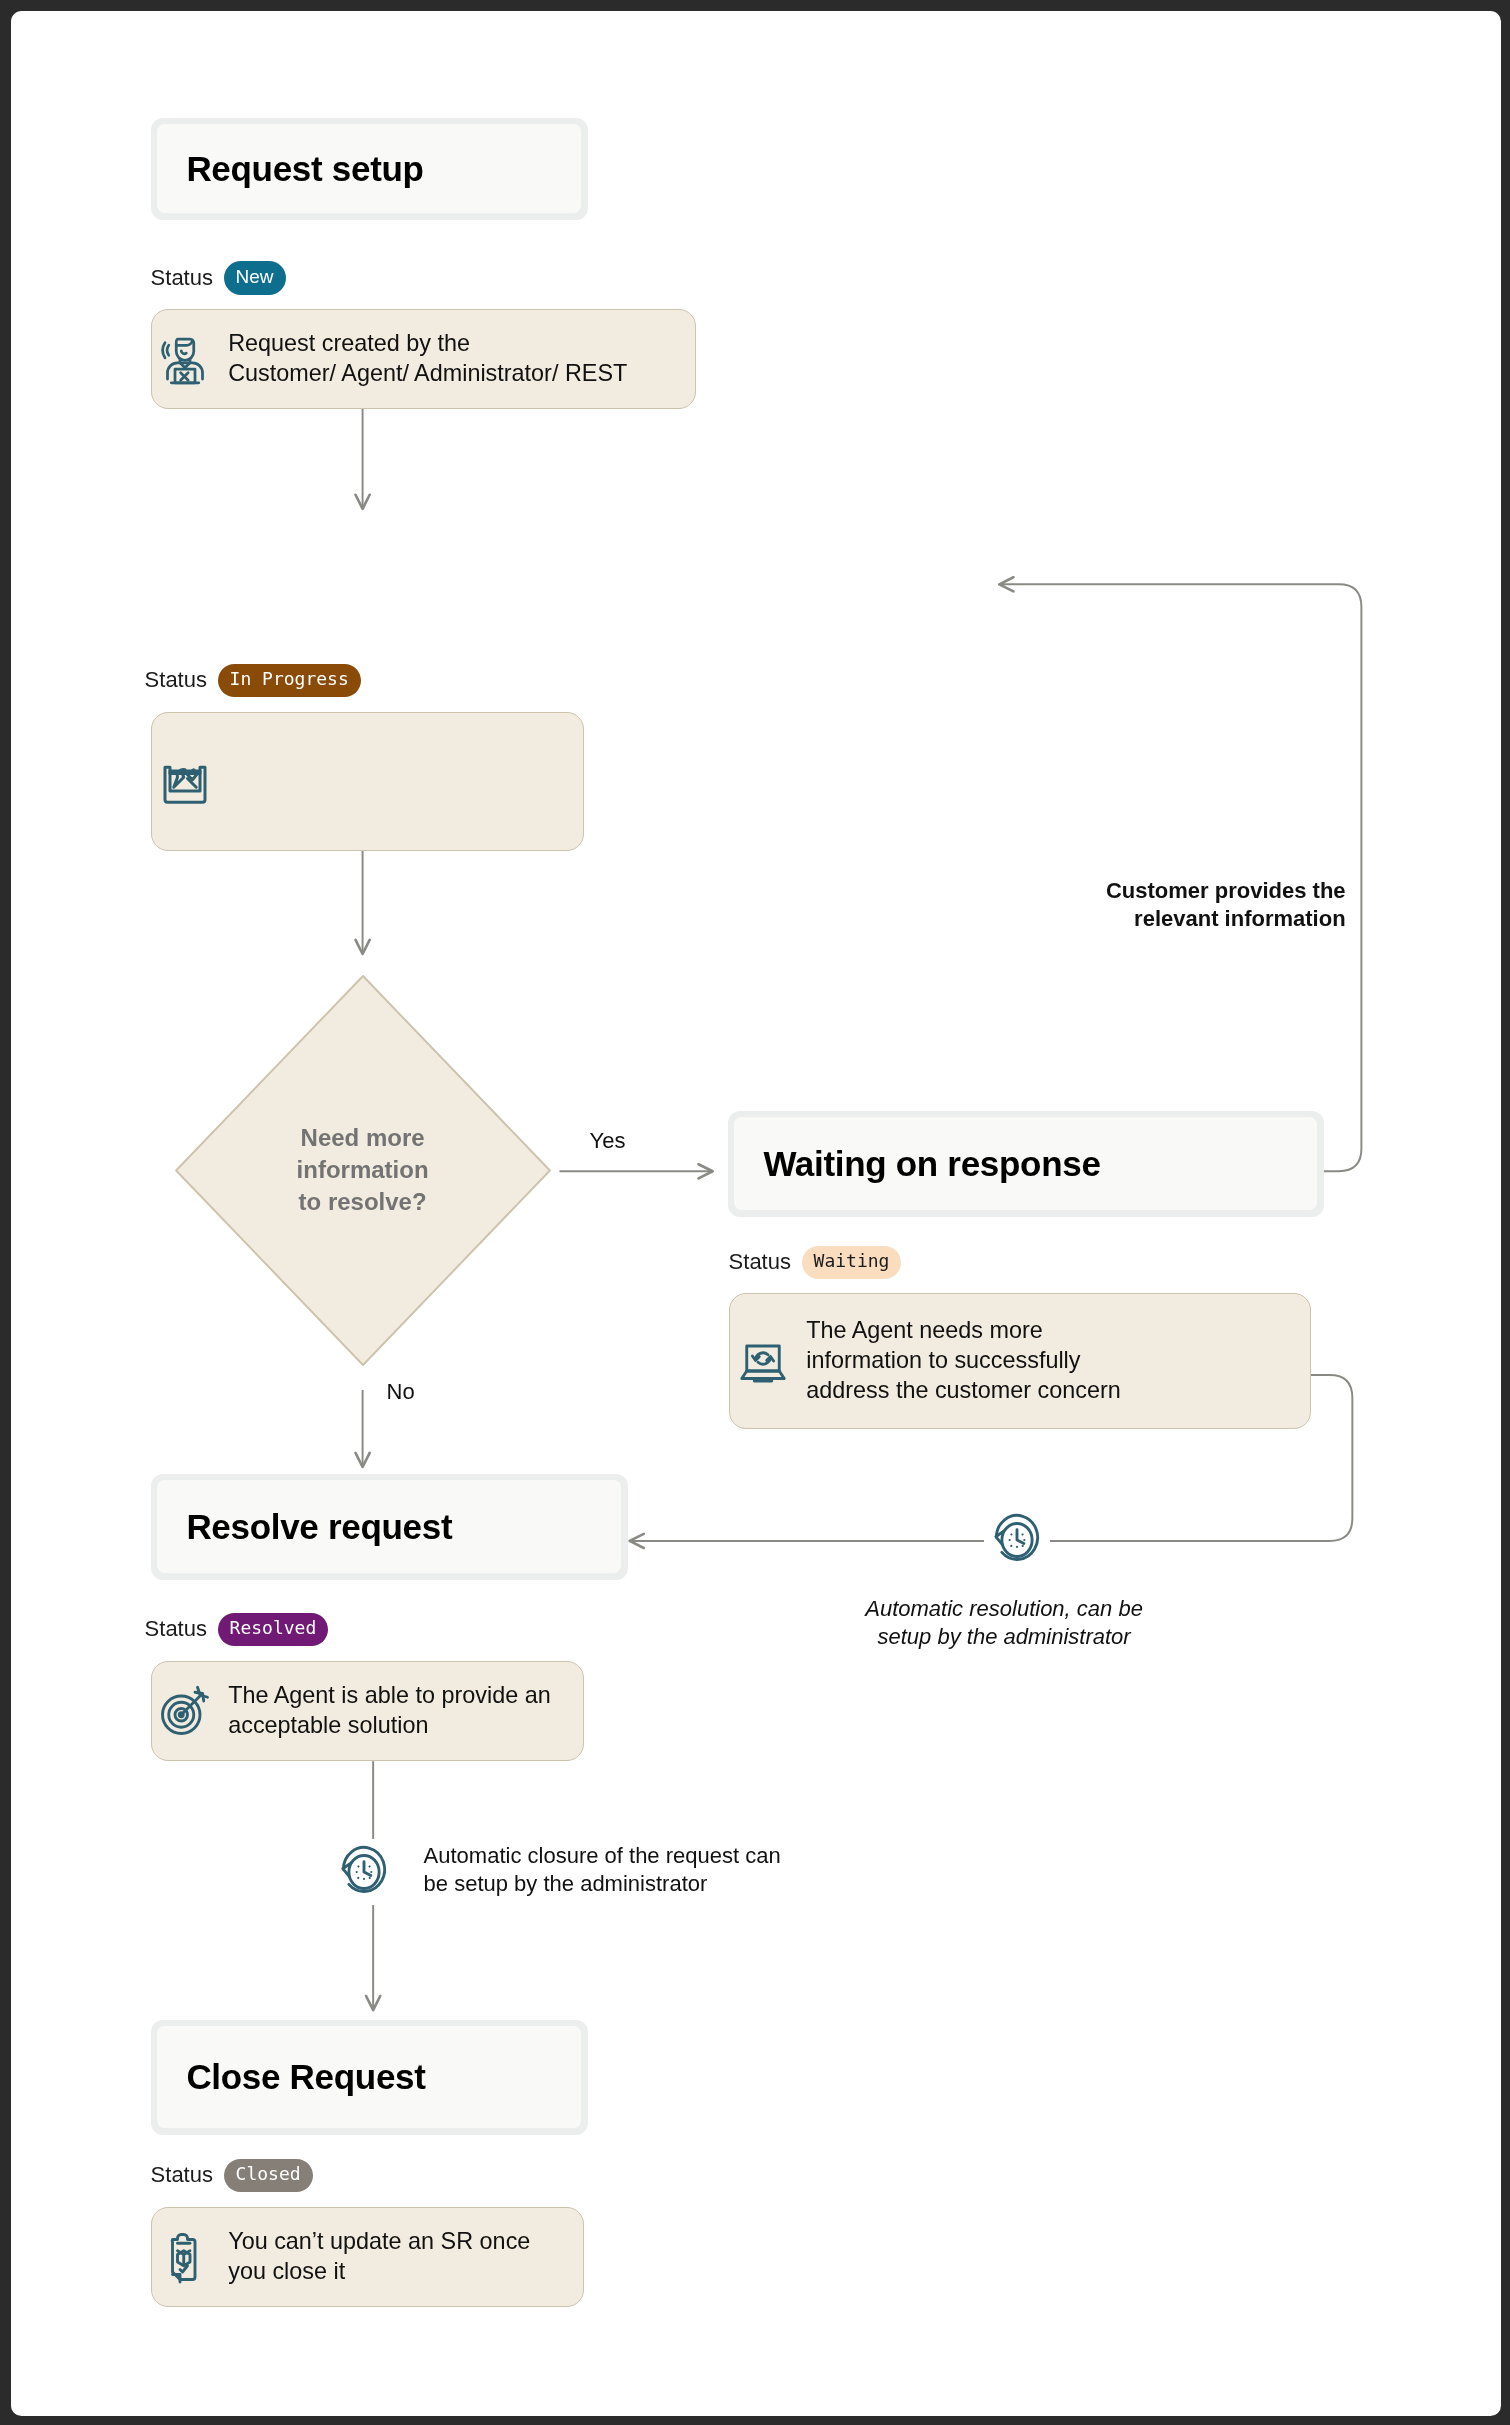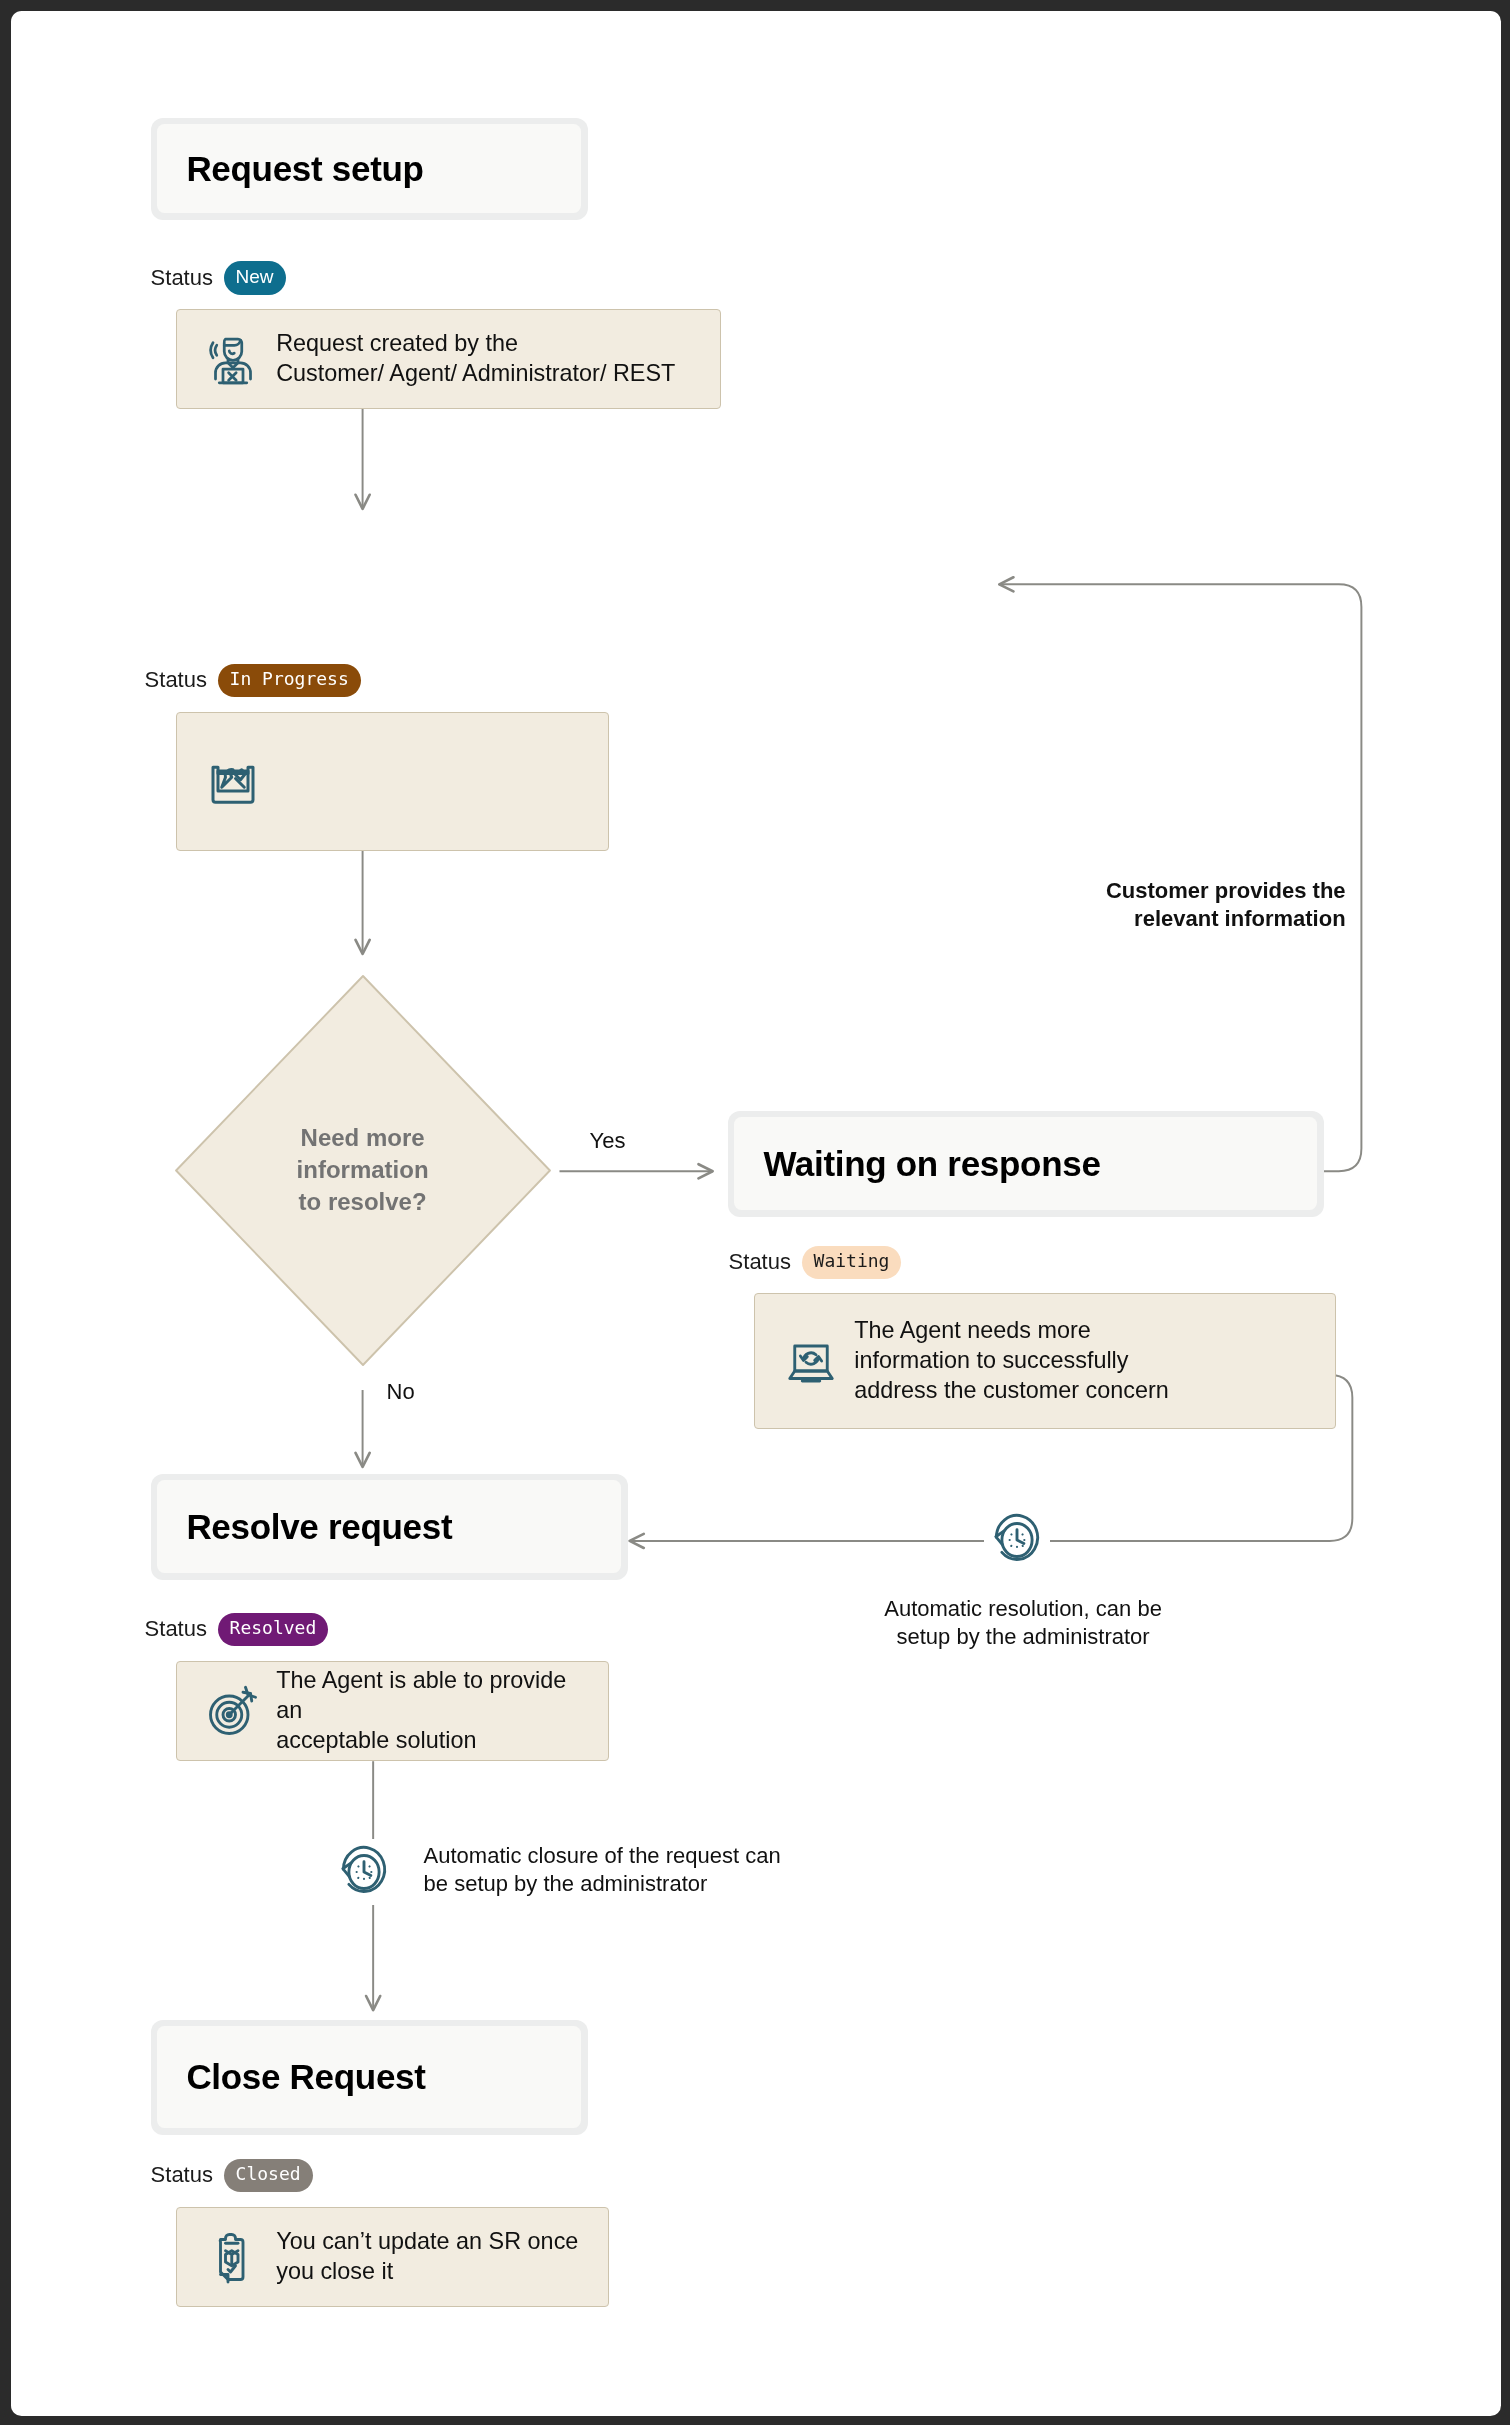--- a/index.html
+++ b/index.html
@@ -45,26 +45,25 @@
     padding:6.8px 12px 8.3px 12px;
     white-space:nowrap;
   }
   .badge-mono{ font-family:"DejaVu Sans Mono",monospace; font-size:18px; }
 
   
   .card{
     position:absolute;
     background:#f2ece0;
     border:1.5px solid #cdc3ac;
-    border-radius:4px;
+    border-radius:17px;
     display:flex; align-items:center;
     box-sizing:border-box;
-    padding:12px 26px;
+    padding:12px 3px;
     gap:13.6px;
-    margin-left:25px;
   }
   .card-ic{ flex:0 0 auto; display:block; }
   .card-text{ font-size:23.4px; color:#111111; line-height:1.28; }
 
   
   .diamond{
     position:absolute;
     display:flex; align-items:center; justify-content:center;
     text-align:center;
   }
@@ -241,21 +240,21 @@
       <div>information to successfully</div>
       <div>address the customer concern</div>
     </div>
   </div>
 
   <div class="note right" style="left:973px;top:866px;width:362px;font-weight:bold;">
     <div>Customer provides the</div>
     <div>relevant information</div>
   </div>
 
-  <div class="note center" style="left:805px;top:1584px;width:415px;">
+  <div class="note center" style="left:786px;top:1584px;width:415px;font-style:italic;">
     <div>Automatic resolution, can be</div>
     <div>setup by the administrator</div>
   </div>
 
   <div class="stage" style="left:140px;top:1463px;width:477px;height:106px;">
     <div class="stage-inner">
       <span class="stage-title">Resolve request</span>
     </div>
   </div>
 

